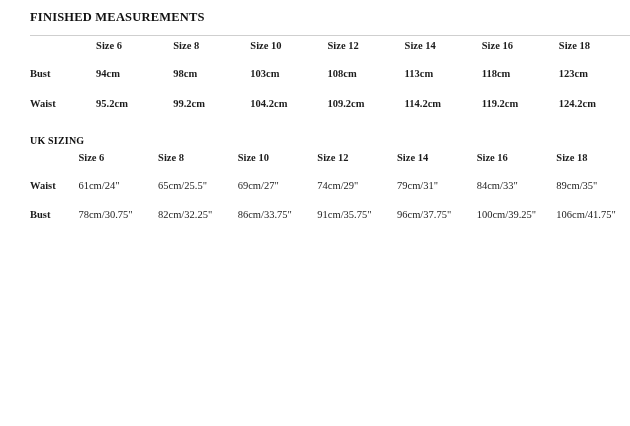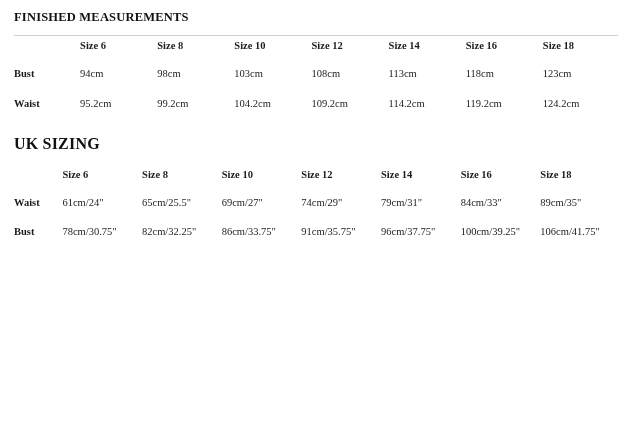--- a/index.html
+++ b/index.html
@@ -12,21 +12,21 @@
     background: #ffffff;
     font-family: "Liberation Serif", serif;
     color: #1a1a1a;
     overflow: hidden;
   }
   .page {
     position: relative;
     width: 630px;
     height: 303px;
     box-sizing: border-box;
-    padding: 10px 10px 0 14px;
+    padding: 10px 10px 0 30px;
     border-radius: 23px;
   }
   .section-title {
     font-family: "Liberation Serif", serif;
     font-size: 12.5px;
     font-weight: bold;
     letter-spacing: 0.2px;
     color: #111111;
     margin: 0 0 10px 0;
   }
@@ -62,32 +62,32 @@
     padding-bottom: 16px;
   }
   #fm-table th.blank { }
   #fm-table td.rowlabel {
     font-weight: bold;
     font-size: 10.5px;
     padding-bottom: 17px;
     line-height: 13px;
   }
   #fm-table td.val {
-    font-weight: normal;
+    font-weight: bold;
     padding-bottom: 17px;
     line-height: 13px;
     margin-top: 16px;
   }
 
   
   .uk-title {
-    font-size: 16px;
+    font-size: 10px;
     font-weight: bold;
     letter-spacing: 0.2px;
-    margin: 8px 0 16px 0;
+    margin: 8px 0 6px 0;
     color: #111111;
   }
   #uk-table {
     width: 606px;
   }
   #uk-table col.label { width: 48px; }
   #uk-table col.sz { width: 79px; }
   #uk-table th.col-head {
     font-weight: bold;
     font-size: 10.5px;

